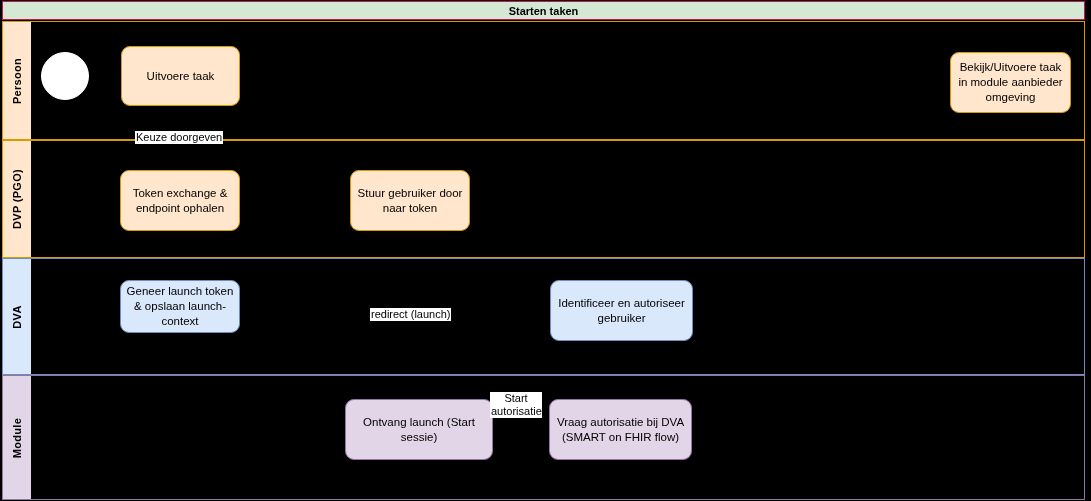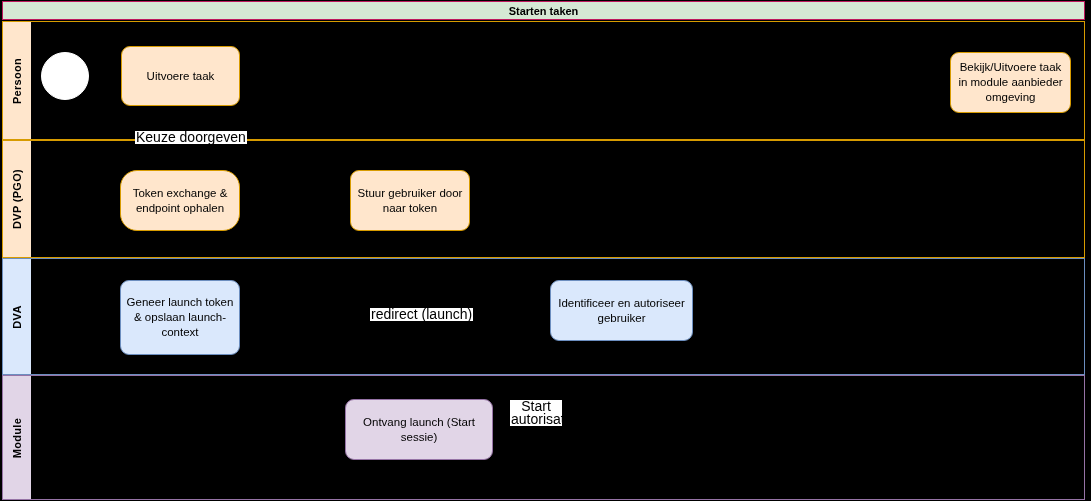--- a/index.html
+++ b/index.html
@@ -102,21 +102,21 @@
     background: #ffffff;
     border: 1.2px solid #ffffff;
     box-sizing: border-box;
   }
 
   
   .edge-label {
     position: absolute;
     background: #ffffff;
     color: #000000;
-    font-size: 14px;
+    font-size: 11px;
     line-height: 13px;
     text-align: center;
     padding: 0 1px;
     white-space: nowrap;
   }
   .edge-label.multiline { white-space: normal; }
 </style>
 </head>
 <body>
 
@@ -155,41 +155,44 @@
   <div class="start-circle" style="left:41px; top:52px; width:48px; height:48px;"></div>
 
   <div class="node orange" style="left:121px; top:46px; width:119px; height:60px;">
     <span>Uitvoere taak</span>
   </div>
 
   <div class="node orange" style="left:950px; top:52px; width:121px; height:61px;">
     <span>Bekijk/Uitvoere taak in module aanbieder omgeving</span>
   </div>
 
-  <div class="node orange" style="left:120px; top:170px; width:120px; height:61px;border-radius:17px;">
+  <div class="node orange" style="left:120px; top:170px; width:120px; height:61px;">
     <span>Token exchange &amp; endpoint ophalen</span>
   </div>
 
   <div class="node orange" style="left:350px; top:170px; width:120px; height:61px;">
     <span>Stuur gebruiker door naar token</span>
   </div>
 
-  <div class="node blue" style="left:120px; top:280px; width:120px; height:75px;">
+  <div class="node blue" style="left:120px; top:280px; width:120px; height:53px;">
     <span>Geneer launch token &amp; opslaan launch-context</span>
   </div>
 
   <div class="node blue" style="left:550px; top:280px; width:143px; height:61px;">
     <span>Identificeer en autoriseer gebruiker</span>
   </div>
 
 
   <div class="node purple" style="left:345px; top:399px; width:148px; height:61px;">
     <span>Ontvang launch (Start sessie)</span>
   </div>
 
+  <div class="node purple" style="left:549px; top:399px; width:143px; height:61px;">
+    <span>Vraag autorisatie bij DVA (SMART on FHIR flow)</span>
+  </div>
 
   <div class="edge-label" style="left:135px; top:131px;">Keuze doorgeven</div>
 
   <div class="edge-label" style="left:370px; top:308px;">redirect (launch)</div>
 
-  <div class="edge-label multiline" style="left:490px; top:400px; width:50px;margin-left:20px;">Start autorisatie</div>
+  <div class="edge-label multiline" style="left:490px; top:392px; width:50px;">Start autorisatie</div>
 
 </div>
 
 </body></html>

